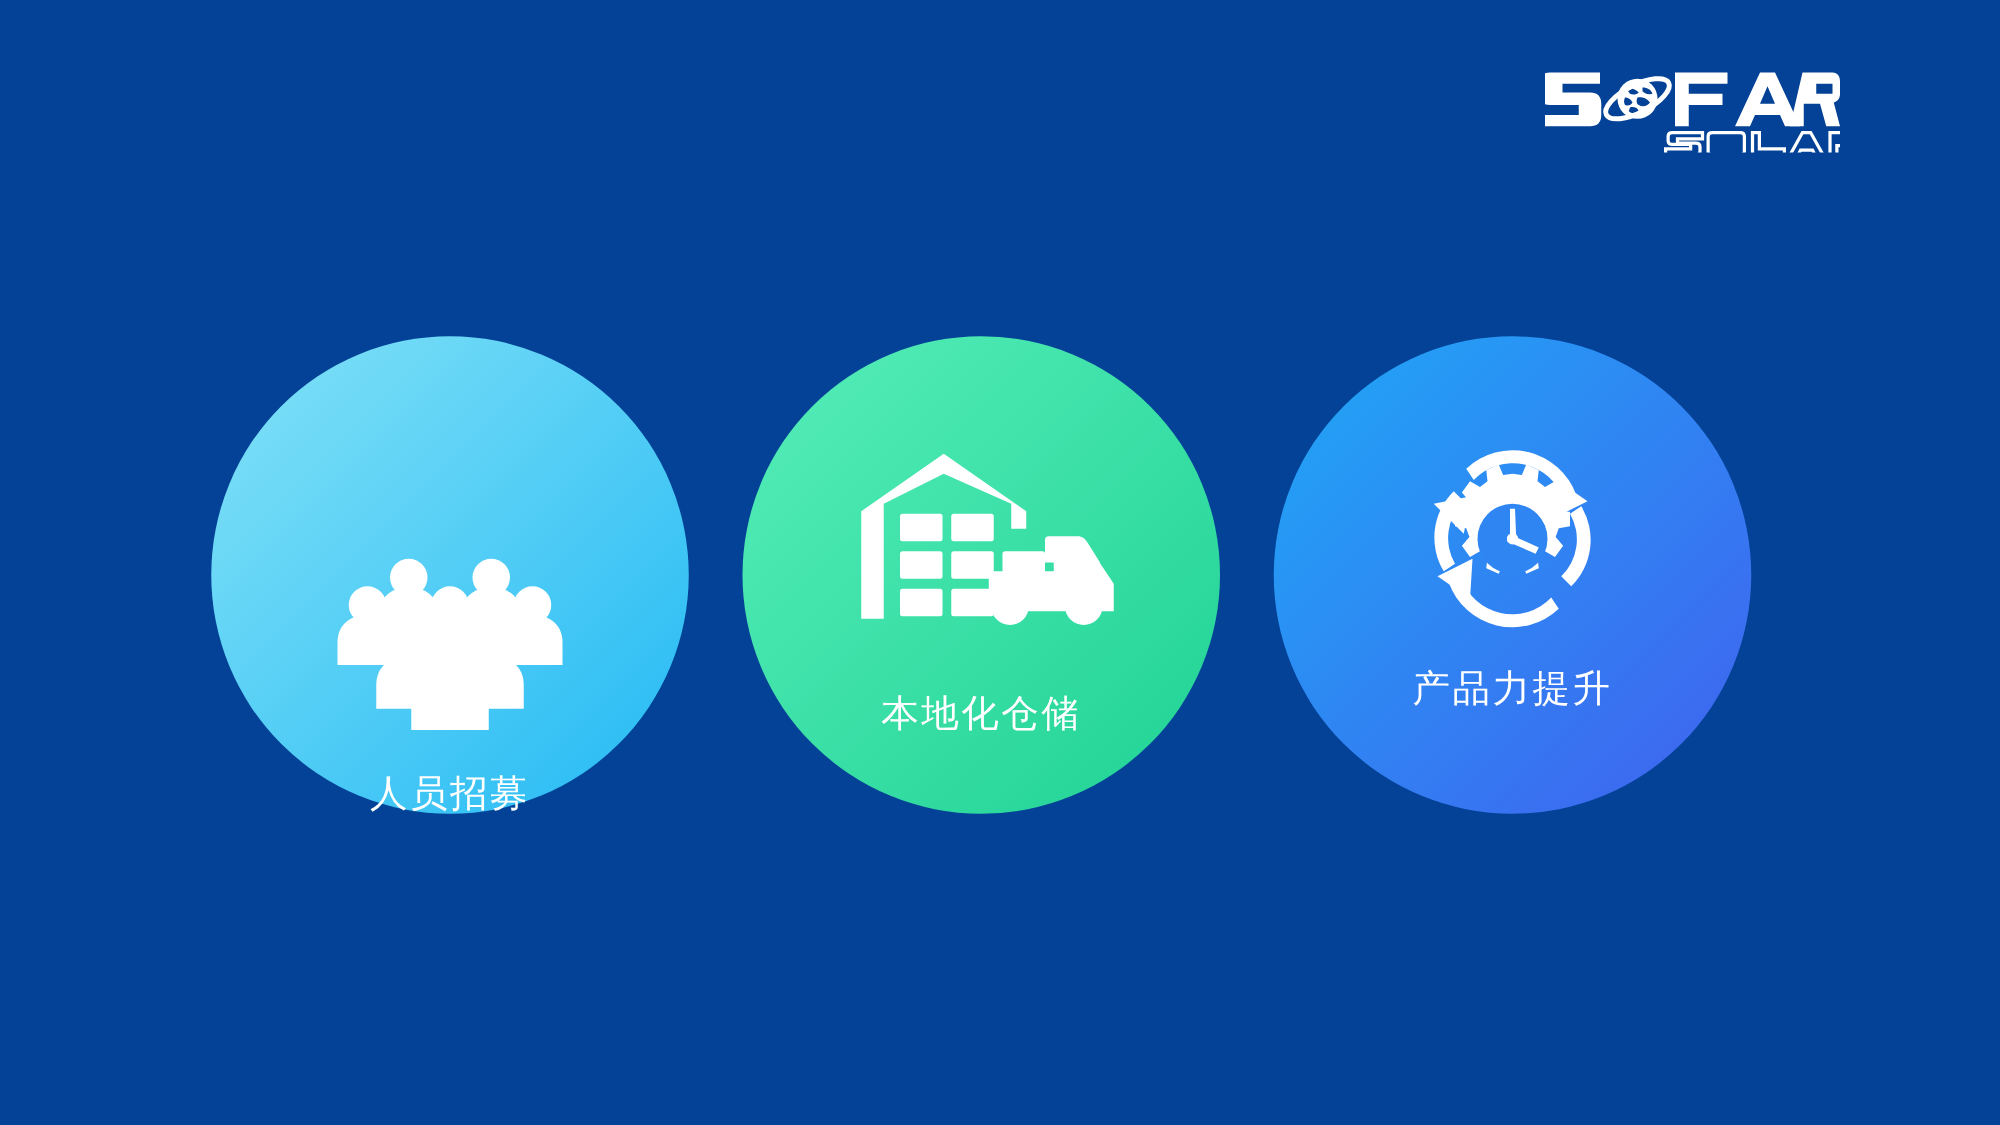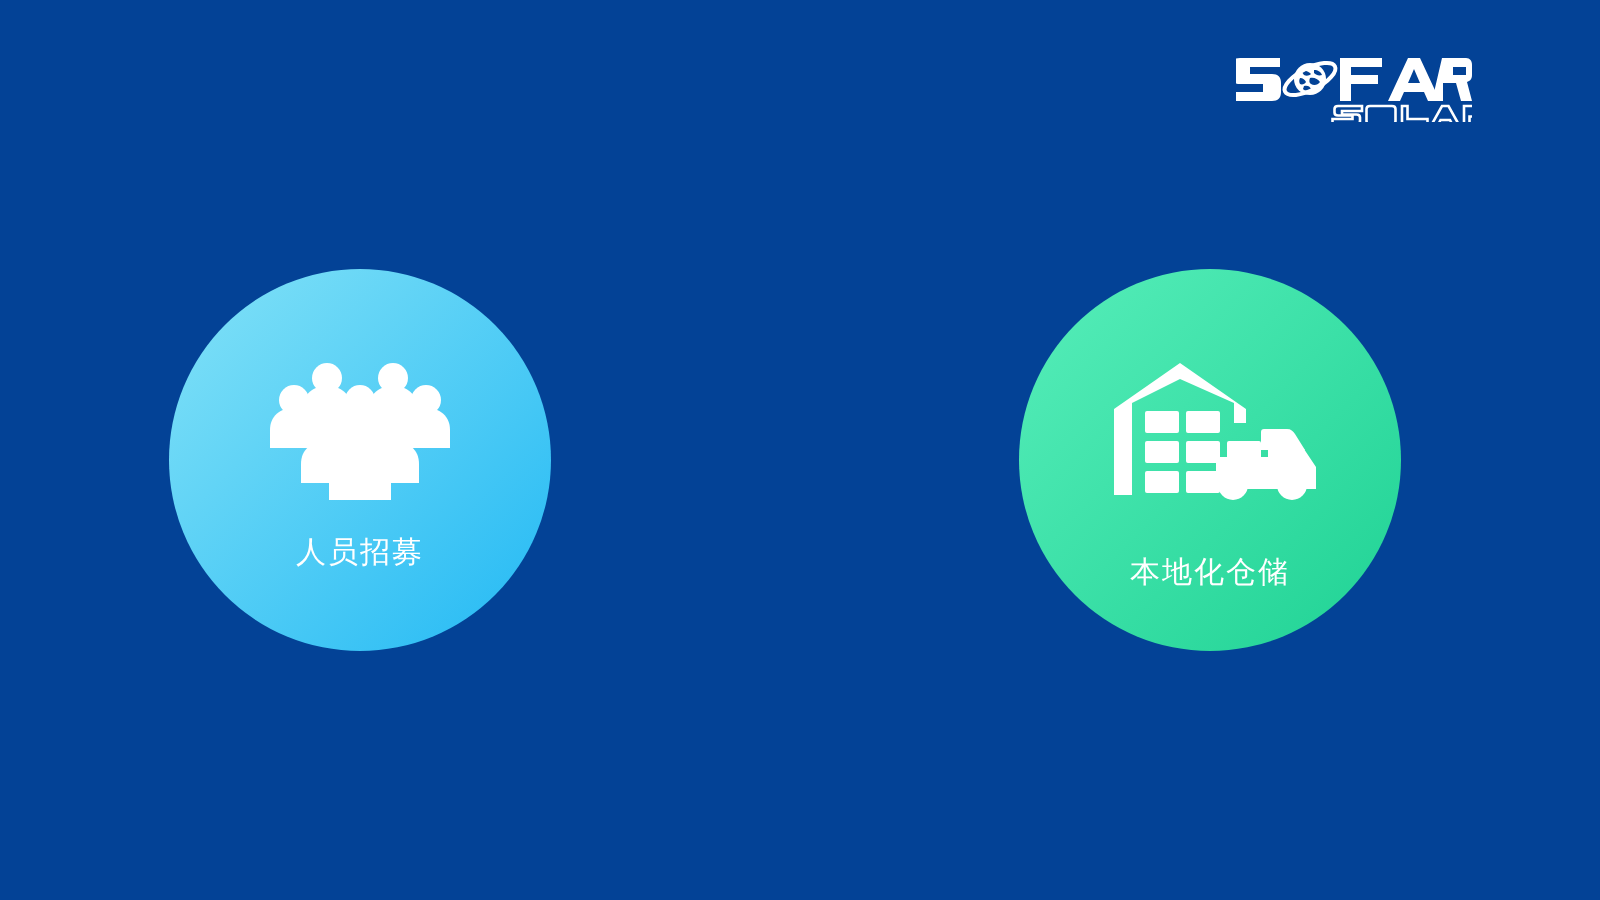--- a/index.html
+++ b/index.html
@@ -46,20 +46,21 @@
     position: relative;
     display: flex;
     flex-direction: column;
     align-items: center;
     justify-content: flex-start;
     flex: 0 0 auto;
   }
 
   .feature-circle.c1 {
     background: linear-gradient(135deg, #83e2f7 0%, #6ed8f7 28%, #3ec6f6 68%, #23b9f4 100%);
+    justify-content: flex-end;
   }
   .feature-circle.c2 {
     background: linear-gradient(135deg, #57eeba 0%, #4aeab2 30%, #2bdc9f 72%, #1fd294 100%);
   }
   .feature-circle.c3 {
     background: linear-gradient(135deg, #1fa8f6 0%, #2399f5 26%, #3a7af2 70%, #4160ef 100%);
   }
 
   .feature-icon {
     margin-top: 88px;
@@ -189,14 +190,43 @@
         <g fill="#ffffff">
 
           <circle cx="123" cy="124" r="15"></circle>
           <circle cx="182" cy="124" r="15"></circle>
         </g>
       </svg>
     </div>
     <div class="feature-label">本地化仓储</div>
   </div>
 
+  <div class="feature-circle c3" style="background: linear-gradient(135deg, rgb(31, 168, 246) 0%, rgb(65, 96, 239) 100%);">
+    <div class="feature-icon">
+      <svg width="170" height="165" viewBox="0 0 170 165" xmlns="http://www.w3.org/2000/svg">
+        <g fill="#ffffff">
+
+          <path d="M85 30
+                   l7.5 1 l3.5 -8.5 l10 4.5 l-1 9 l6 4.5 l8 -4.5 l6.5 9 l-6 7 l2.5 7 l9 1.5 l0 11.5 l-9 1.5 l-2.5 7 l6 7 l-6.5 9 l-8 -4.5 l-6 4.5 l1 9 l-10 4.5 l-3.5 -8.5 l-7.5 1 l-7.5 -1 l-3.5 8.5 l-10 -4.5 l1 -9 l-6 -4.5 l-8 4.5 l-6.5 -9 l6 -7 l-2.5 -7 l-9 -1.5 l0 -11.5 l9 -1.5 l2.5 -7 l-6 -7 l6.5 -9 l8 4.5 l6 -4.5 l-1 -9 l10 -4.5 l3.5 8.5 z"></path>
+
+          <circle cx="85" cy="82" r="28" fill="#2f86f3"></circle>
+
+          <path d="M83 58 l4 0 l1 24 l-5 0 z"></path>
+          <path d="M84 79 l22 10 l-2.5 5 l-23 -10 z"></path>
+          <circle cx="85" cy="82" r="4.5"></circle>
+
+          <path d="M48 26 A54 54 0 0 1 136 47 l-10 4 A43 43 0 0 0 54 35 z"></path>
+          <path d="M119 34 l26 18 l-28 14 z"></path>
+
+          <path d="M122 138 A54 54 0 0 1 34 117 l10 -4 A43 43 0 0 0 116 129 z"></path>
+          <path d="M51 130 l-26 -18 l28 -14 z"></path>
+
+          <path d="M30 108 A52 52 0 0 1 38 44 l8 8 A41 41 0 0 0 39 102 z"></path>
+          <path d="M22 54 l30 -6 l-6 30 z"></path>
+
+          <path d="M140 56 A52 52 0 0 1 132 120 l-8 -8 A41 41 0 0 0 131 62 z"></path>
+        </g>
+      </svg>
+    </div>
+    <div class="feature-label">产品力提升</div>
+  </div>
 
 </div>
 
 </body></html>

